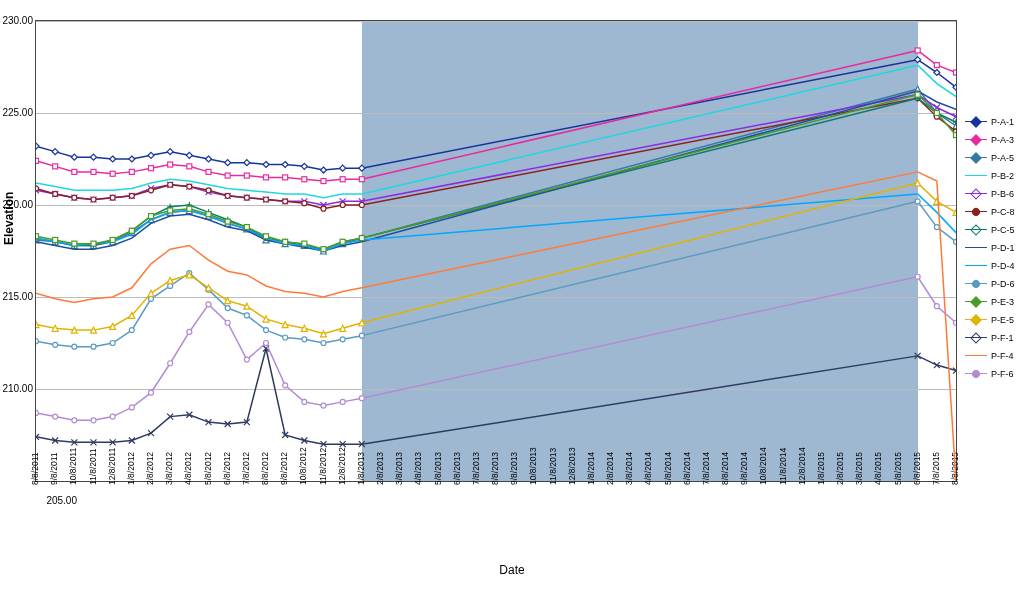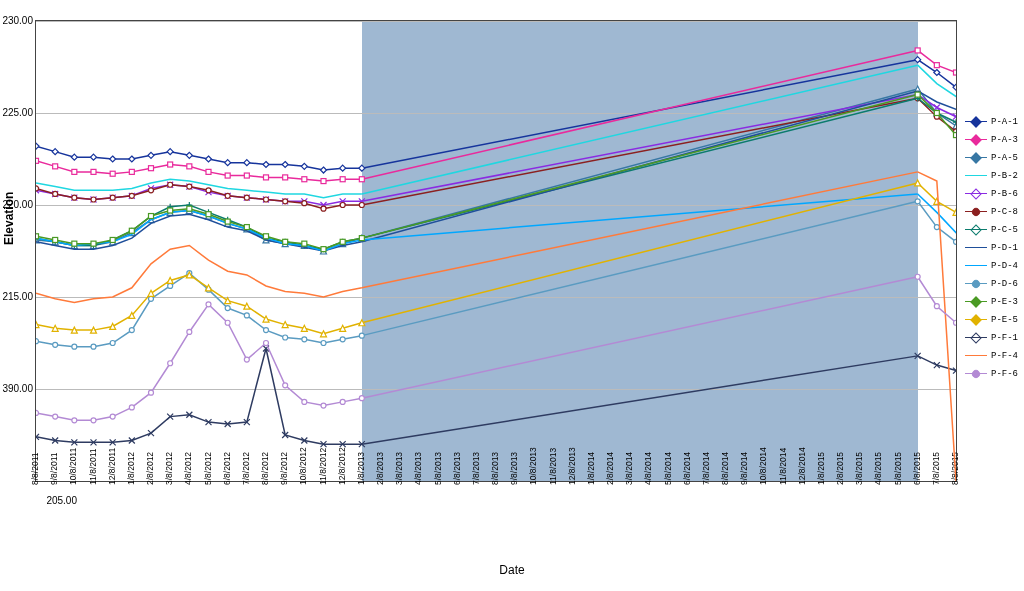--- a/index.html
+++ b/index.html
@@ -67,21 +67,20 @@
     position: absolute;
     left: 965px;
     top: 115px;
     font-size: 9px;
   }
   .legend-item {
     display: flex;
     align-items: center;
     margin-bottom: 5px;
     height: 13px;
-    font-family: Liberation Mono, monospace;
   }
   .legend-line {
     width: 22px;
     height: 0;
     border-top-width: 1.5px;
     border-top-style: solid;
     position: relative;
     margin-right: 4px;
   }
   .legend-line .marker {
@@ -481,21 +480,21 @@
         <span>P-F-4</span>
       </div>
       <div class="legend-item">
         <div class="legend-line" style="border-top-color: rgb(179, 138, 212);">
           <div class="marker" style="border-color: rgb(179, 138, 212); background: rgb(179, 138, 212); border-radius: 50%;"></div>
         </div>
         <span>P-F-6</span>
       </div>
     </div>
 <div class="ytick" style="top: 500px; padding-left: 44px;">205.00</div>
-    <div class="ytick" style="top: 388px;">390.00</div>
+    <div class="ytick" style="top: 388px;">210.00</div>
     <div class="ytick" style="top: 296px;">215.00</div>
     <div class="ytick" style="top: 204px;">220.00</div>
     <div class="ytick" style="top: 112px;">225.00</div>
     <div class="ytick" style="top: 20px;">230.00</div>
     <div class="xtick" style="left: 39px;">8/8/2011</div>
     <div class="xtick" style="left: 58.1667px;">9/8/2011</div>
     <div class="xtick" style="left: 77.3333px;">10/8/2011</div>
     <div class="xtick" style="left: 96.5px;">11/8/2011</div>
     <div class="xtick" style="left: 115.667px;">12/8/2011</div>
     <div class="xtick" style="left: 134.833px;">1/8/2012</div>

